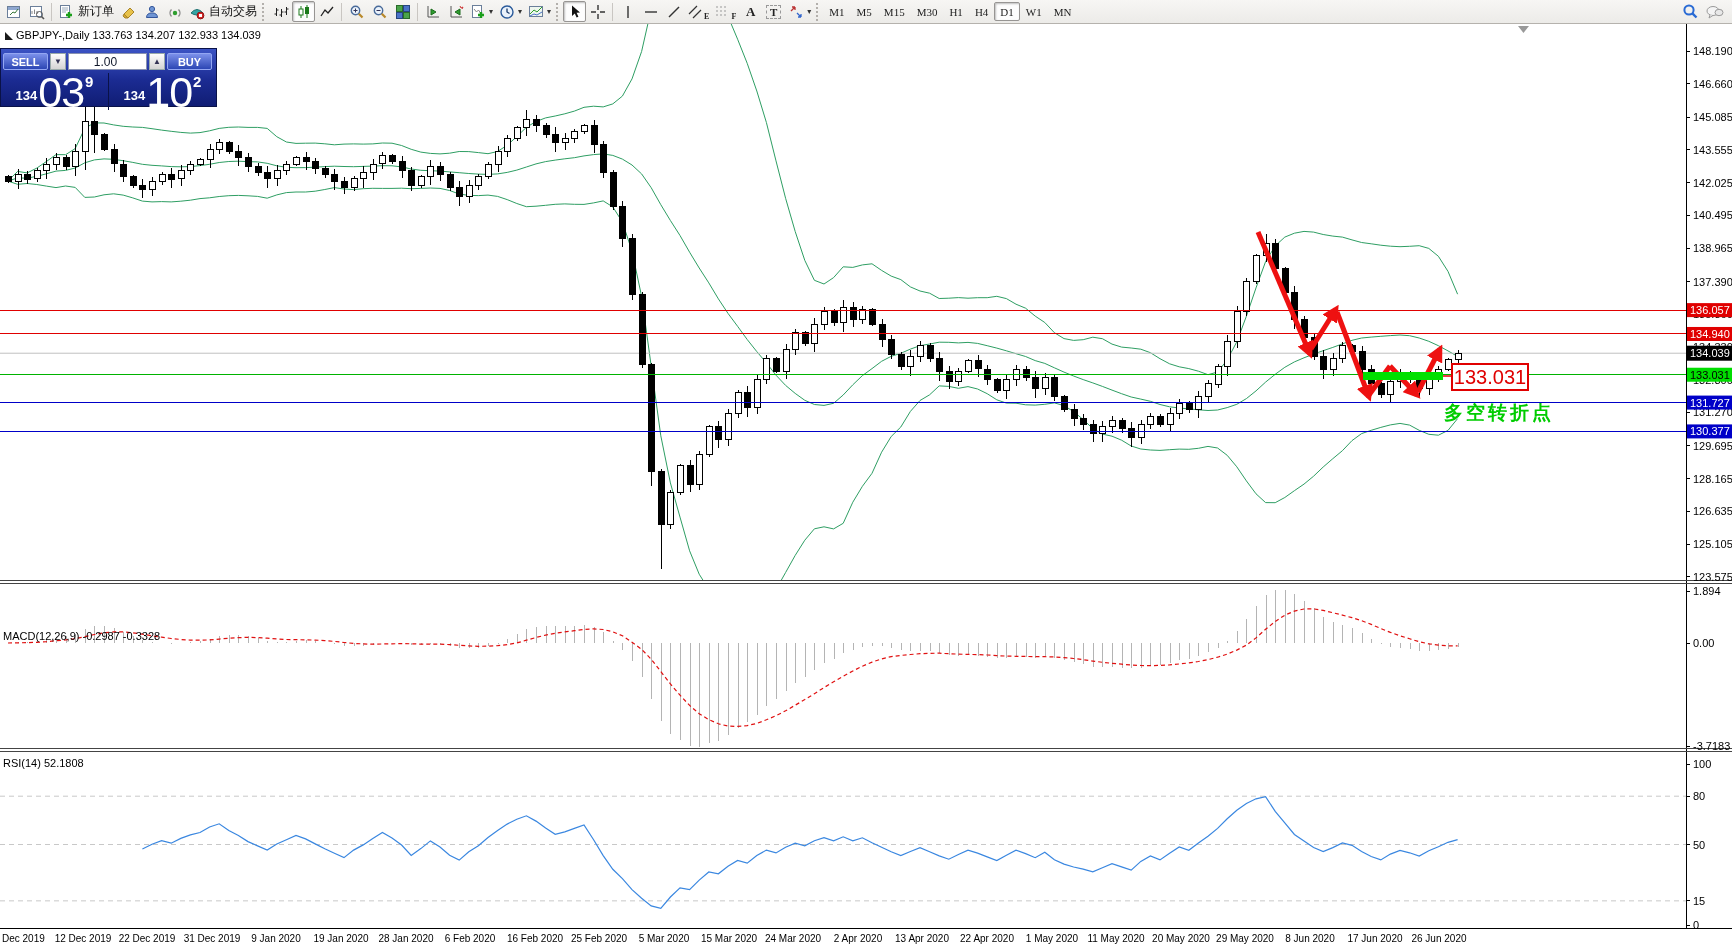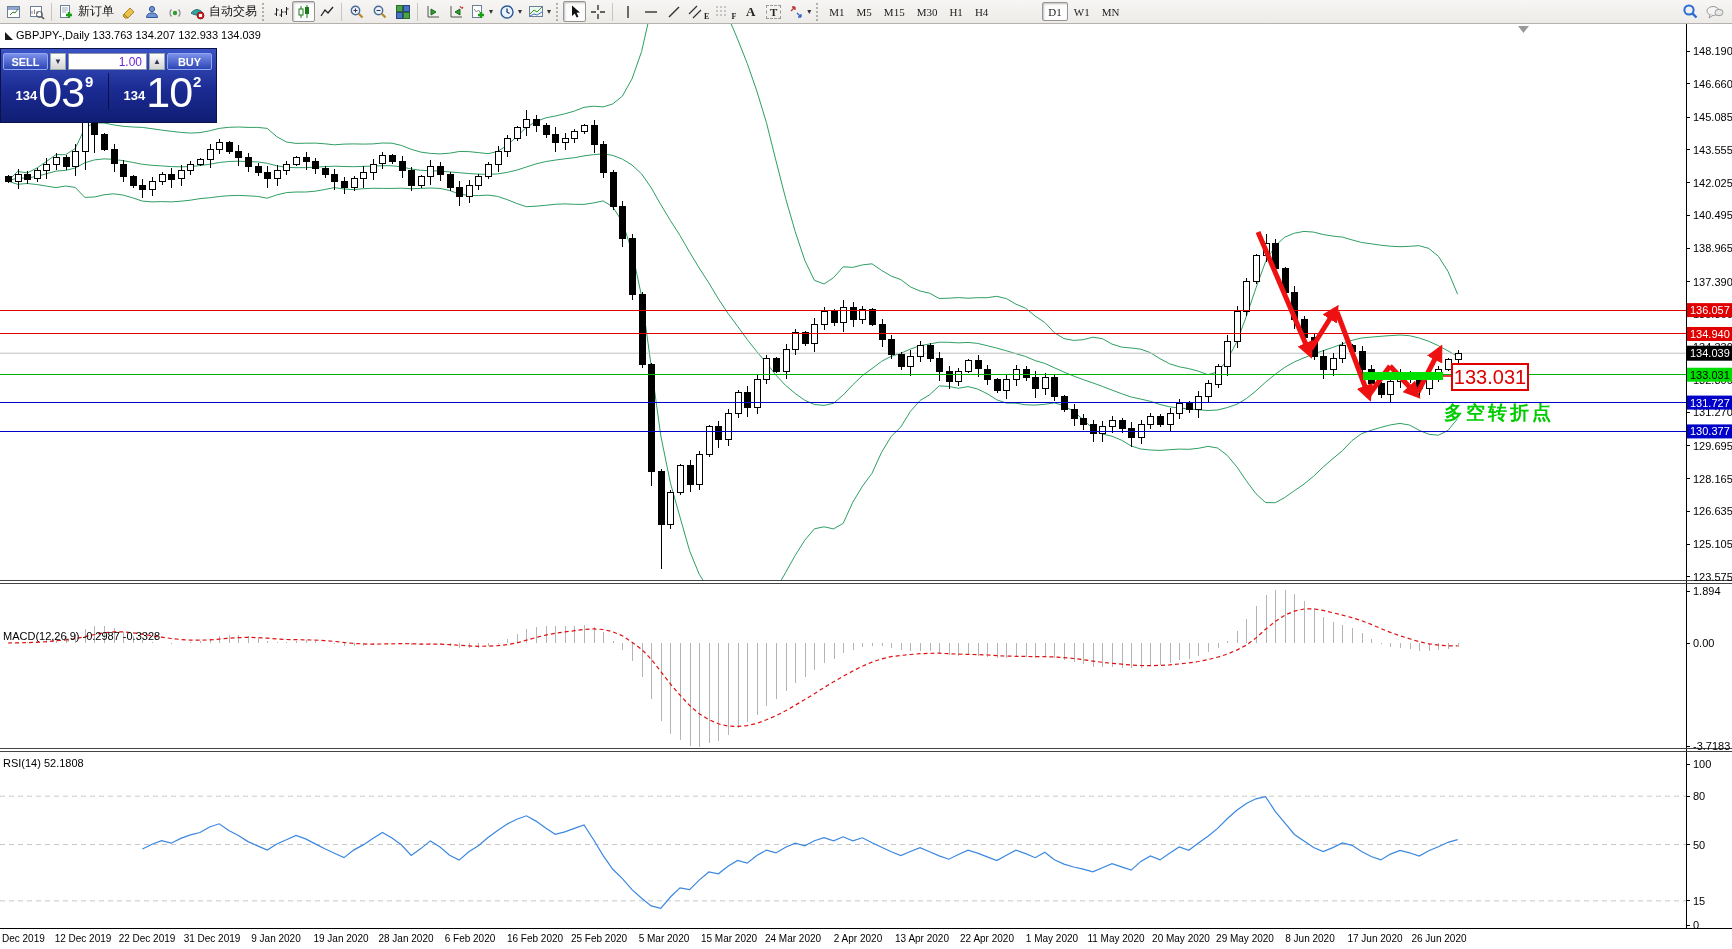--- a/index.html
+++ b/index.html
@@ -11,42 +11,42 @@
              display:flex; align-items:center; padding:0 2px; z-index:10;font-family:Liberation Serif, serif; }
   .tb { height:21px; min-width:23px; display:flex; align-items:center; justify-content:center;
         border:1px solid transparent; border-radius:2px; gap:2px; padding:0 2px; cursor:default; }
   .tb.pressed { background:#fdfdfd; border-color:#979593; box-shadow:inset 1px 1px 2px rgba(0,0,0,.25); }
   .tb-label { font-size:12px; color:#111; white-space:nowrap; padding-left:2px; }
   .dd { font-size:8px; color:#333; margin-left:1px; }
   .sep { width:1px; height:18px; background:#c9c6c2; margin:0 3px; }
   .grip { width:3px; height:18px; border-left:2px dotted #b3b0ac; margin:0 4px 0 2px; }
   .tf { height:19px; padding:0 5px; font-size:11px; color:#222; display:flex; align-items:center;
         border:1px solid transparent; border-radius:2px; }
-  .tf.pressed { background:#fdfdfd; border-color:#979593; box-shadow:inset 1px 1px 2px rgba(0,0,0,.25);margin-left:48px; }
+  .tf.pressed { background:#fdfdfd; border-color:#979593; box-shadow:inset 1px 1px 2px rgba(0,0,0,.25); }
   .right-icons { margin-left:auto; display:flex; align-items:center; gap:6px; padding-right:6px; }
   .letter { font-size:11px; font-weight:bold; color:#222; }
   .sub { font-size:8px; font-weight:bold; color:#222; align-self:flex-end; }
   
   #chart-svg { position:absolute; left:0; top:0; }
   .ovl { position:absolute; font-size:11px; color:#000; white-space:nowrap; z-index:4; }
   #symbol-line { left:16px; top:29px; }
   .tri { position:absolute; left:5px; top:32px; width:0; height:0;
          border-bottom:8px solid #1a1a1a; border-right:8px solid transparent; z-index:4; }
   
-  #ocp { position:absolute; left:0; top:48px; width:217px; height:75px; z-index:6;
+  #ocp { position:absolute; left:0; top:48px; width:217px; height:59px; z-index:6;
          background:linear-gradient(#3b53c4 0%, #1b2b92 55%, #101d74 100%);
          border:1px solid #0a1248; color:#fff; }
   .ocp-row1 { display:flex; align-items:center; height:21px; margin:2px 2px 0 2px; gap:2px; }
   .trade-btn { flex:0 0 45px; height:17px; font-size:11px; font-weight:bold; color:#fff;
                background:linear-gradient(#7b90ea,#2c46b4); border:1px solid #93a6f2; border-radius:2px;
                display:flex; align-items:center; justify-content:center; }
   .spin { width:16px; height:17px; background:linear-gradient(#fdfdfd,#d4d4d4); border:1px solid #9aa;
           color:#335; font-size:8px; display:flex; align-items:center; justify-content:center; }
-  .vol { width:79px; height:17px; background:#fff; color:#6d28d9; font-size:12px; border:1px solid #8892b0;
-         text-align:right; padding-right:4px; font-family:"Liberation Sans",sans-serif; }
+  .vol { width:79px; height:17px; background:#fff; color:#0f172a; font-size:12px; border:1px solid #8892b0;
+         text-align:center; padding-right:4px; font-family:"Liberation Sans",sans-serif; }
   .prices { display:flex; height:37px; margin-top:1px; }
   .half { flex:1; display:flex; align-items:flex-end; justify-content:center; padding-bottom:3px; }
   .half.buy { border-left:1px solid #0a1248; }
   .bigfig { font-size:13px; font-weight:bold; margin:12px 1px 4px 0; }
   .pips { font-size:43px; font-weight:normal; line-height:29px; letter-spacing:-1px; }
   .sup { font-size:15px; font-weight:bold; margin:-2px 0 0 1px; align-self:flex-start; padding-top:2px; }
 </style>
 </head>
 <body>
 

